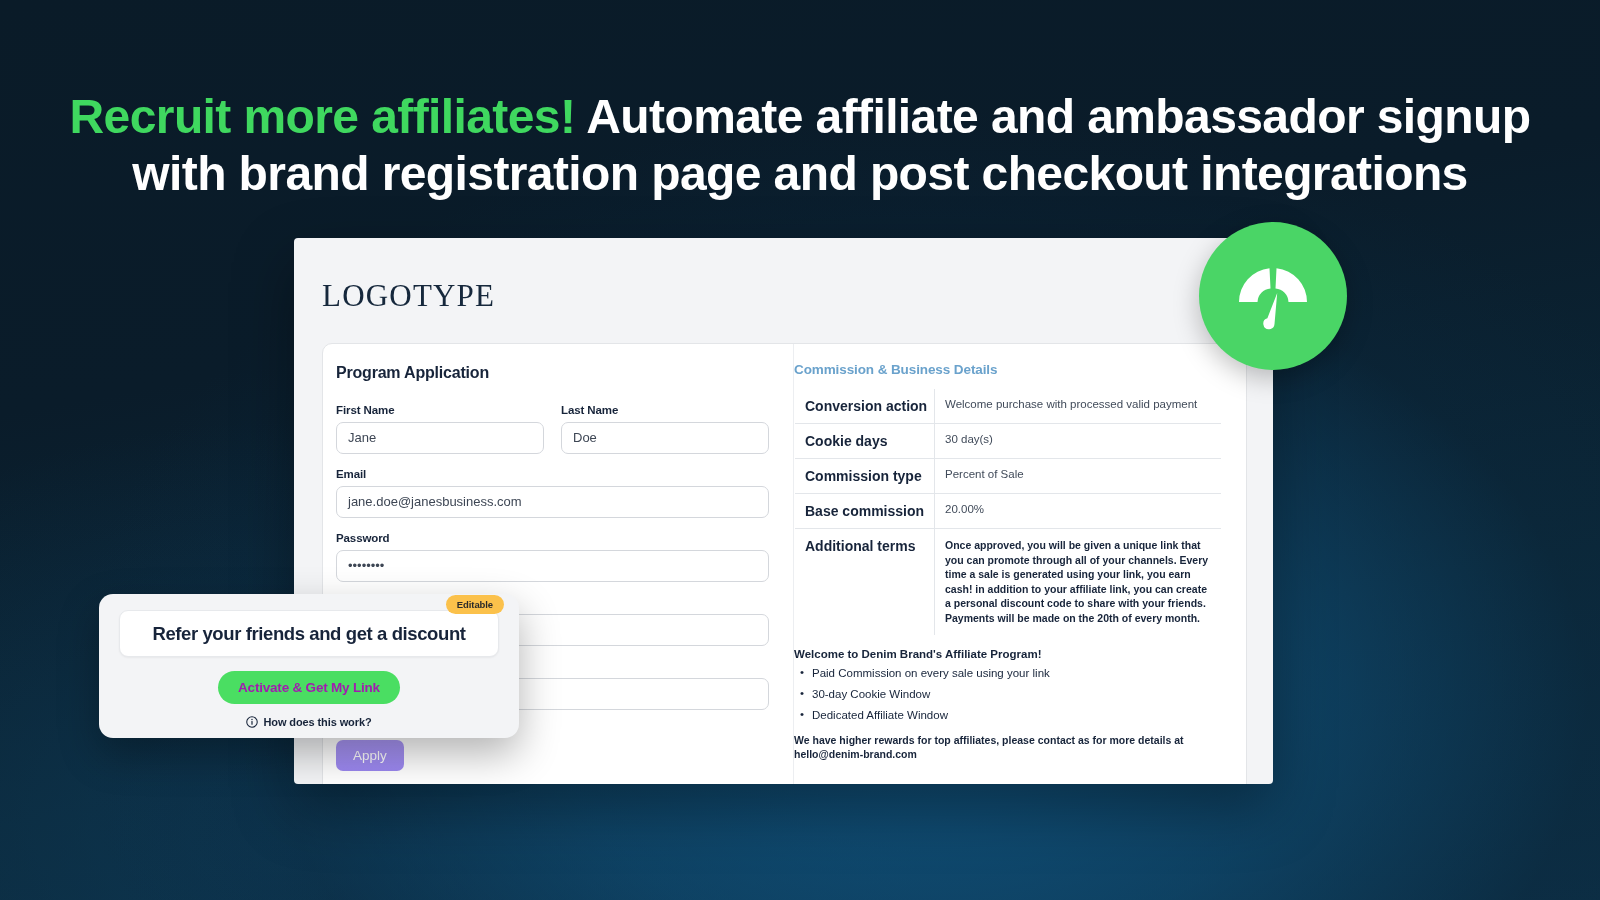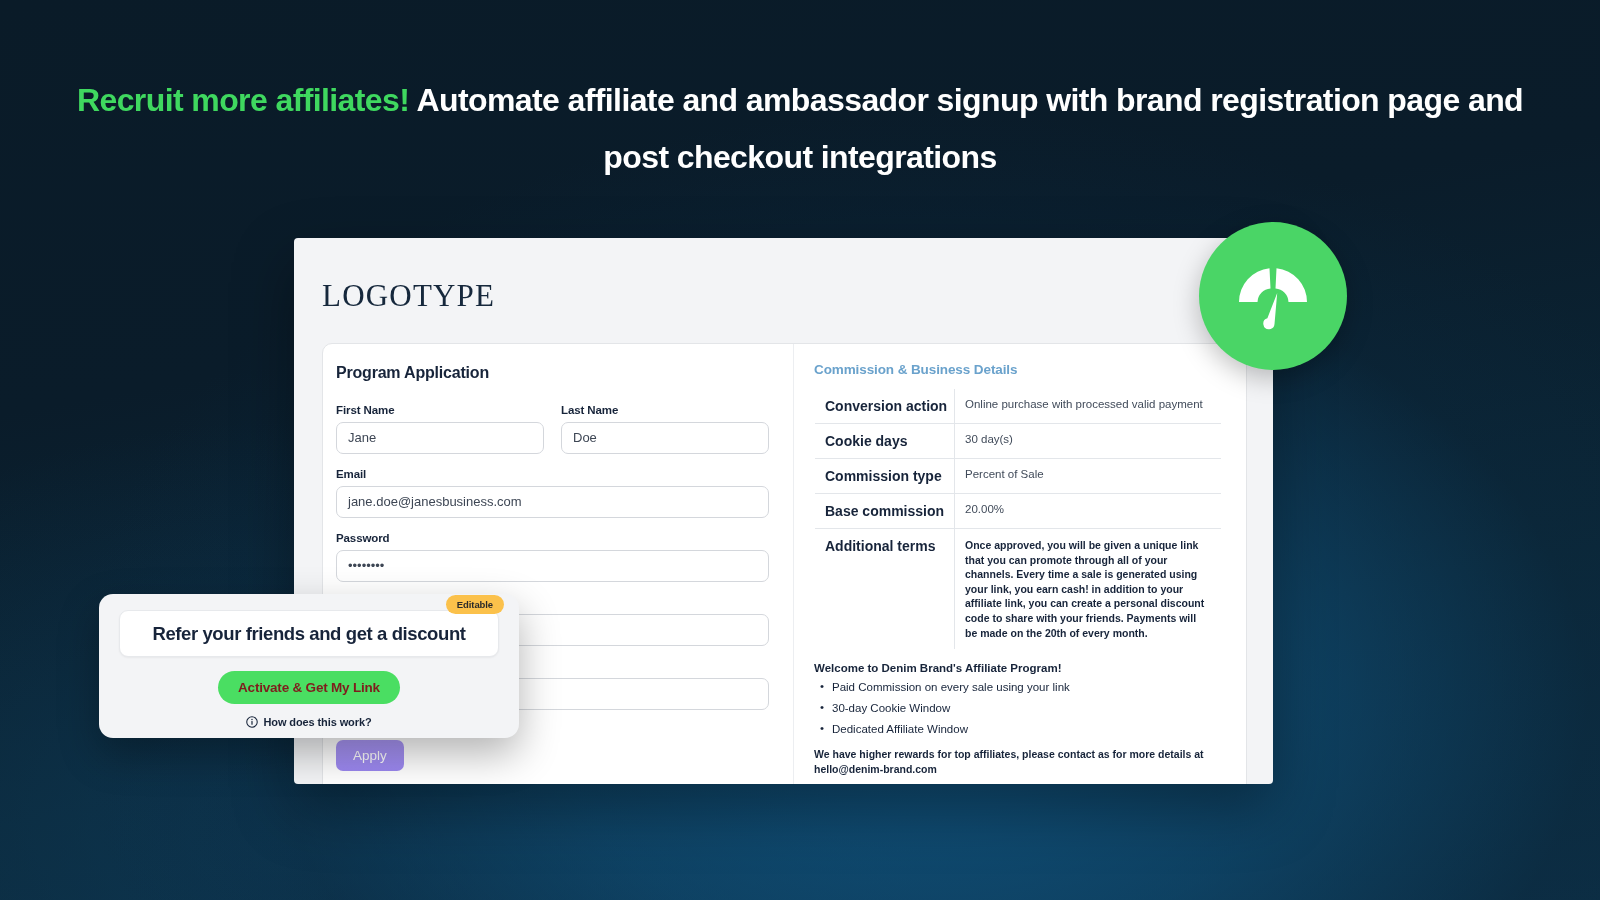--- a/index.html
+++ b/index.html
@@ -24,24 +24,24 @@
       radial-gradient(ellipse 1100px 760px at 58% 78%, #10527d 0%, rgba(16,82,125,0.55) 34%, rgba(11,42,66,0.25) 60%, rgba(10,27,40,0) 78%),
       radial-gradient(ellipse 900px 620px at 18% 95%, rgba(14,63,96,0.55) 0%, rgba(10,27,40,0) 70%),
       linear-gradient(170deg, #0a1b28 0%, #0a1c2a 35%, #0b2738 70%, #0c2e44 100%);
   }
 
   
   #headline {
     position: absolute;
     left: 0;
     right: 0;
-    top: 72px;
+    top: 88px;
     text-align: center;
     font-weight: bold;
-    font-size: 32px;
+    font-size: 48px;
     line-height: 57px;
     letter-spacing: -0.6px;
     color: #ffffff;
     padding: 0 60px;
   }
   #headline .accent { color: #3fd85f; }
 
   
   #browser-panel {
     position: absolute;
@@ -135,21 +135,21 @@
     font-family: "Liberation Sans", sans-serif;
     cursor: pointer;
   }
 
   
   #details-col {
     position: absolute;
     left: 470px; top: 0;
     width: 455px;
     height: 100%;
-    padding: 18px 26px 0 20px;
+    padding: 18px 26px 0 0;
     border-left: 1px solid #eceef1;
   }
 
   #details-title {
     font-size: 13.5px;
     color: #6aa2cc;
     font-weight: bold;
     margin-bottom: 11px;
     letter-spacing: -0.1px;
   }
@@ -280,21 +280,21 @@
     padding: 4px 11px;
     letter-spacing: -0.1px;
   }
 
   #activate-button {
     display: block;
     margin: 14px auto 12px auto;
     background: #4ade62;
     border: none;
     border-radius: 999px;
-    color: #7f1d1d;
+    color: #a21caf;
     font-family: "Liberation Sans", sans-serif;
     font-size: 13.5px;
     font-weight: bold;
     padding: 9px 20px;
     letter-spacing: -0.2px;
     cursor: pointer;
   }
 
   #how-row {
     margin-top: 7px;
@@ -361,21 +361,21 @@
       <button id="apply-button">Apply</button>
     </div>
 
     <div id="details-col">
       <div id="details-title">Commission &amp; Business Details</div>
 
       <table id="details-table">
         <tbody>
             <tr>
           <td class="k">Conversion action</td>
-          <td class="v">Online purchase with processed valid payment</td>
+          <td class="v">Welcome purchase with processed valid payment</td>
         </tr>
         <tr>
           <td class="k">Cookie days</td>
           <td class="v">30 day(s)</td>
         </tr>
         <tr>
           <td class="k">Commission type</td>
           <td class="v">Percent of Sale</td>
         </tr>
         <tr>

